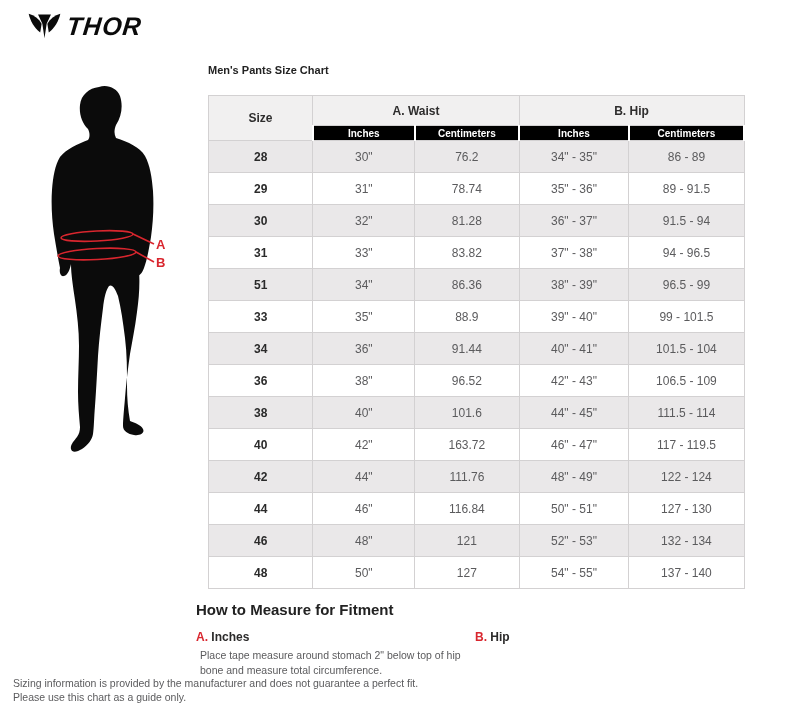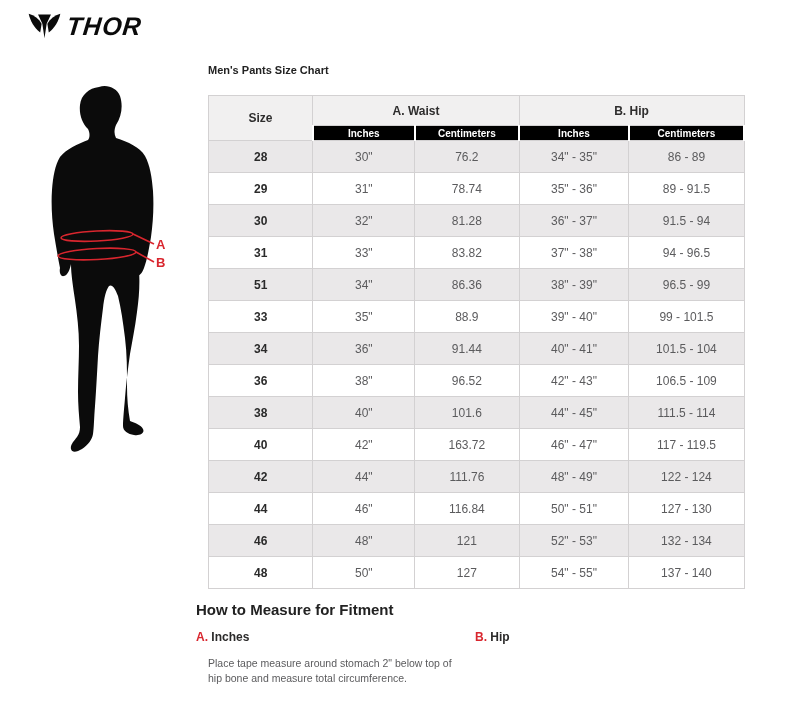--- a/index.html
+++ b/index.html
@@ -34,21 +34,21 @@
   tbody tr:nth-child(odd){background:#eae8e9;}
   tbody tr:nth-child(even){background:#fff;}
   
   .measure{position:absolute;left:196px;top:601px;width:566px;}
   .measure-heading{font-size:15px;font-weight:700;color:#222;margin:0 0 12px 0;}
   .measure-cols{display:flex;gap:7px;}
   .measure-item{width:272px;}
   .measure-item + .measure-item{width:286px;}
   .measure-sub{font-size:12px;font-weight:700;color:#2b2a2a;margin:0 0 3px 0;}
   .measure-sub .letter{color:#d9262e;}
-  .measure-desc{font-size:10.5px;color:#5b5b5d;line-height:1.45;margin:12px;}
+  .measure-desc{font-size:10.5px;color:#5b5b5d;line-height:1.45;margin:4px;}
   
   .footer{position:absolute;left:13px;top:676px;font-size:10.5px;color:#5b5b5d;line-height:14px;}
 </style>
 </head>
 <body>
 
 <div class="page">
 
   <div class="logo">
     <svg class="logo-icon" viewBox="0 0 46 36" aria-hidden="true">
@@ -230,14 +230,18 @@
       </div>
       <div class="measure-item">
         <p class="measure-sub">
           <span class="letter">B.</span>
           <span>Hip</span>
         </p>
       </div>
     </div>
   </div>
 
+  <div class="footer">
+    <div>Sizing information is provided by the manufacturer and does not guarantee a perfect fit.</div>
+    <div>Please use this chart as a guide only.</div>
+  </div>
 
 </div>
 
 </body></html>

